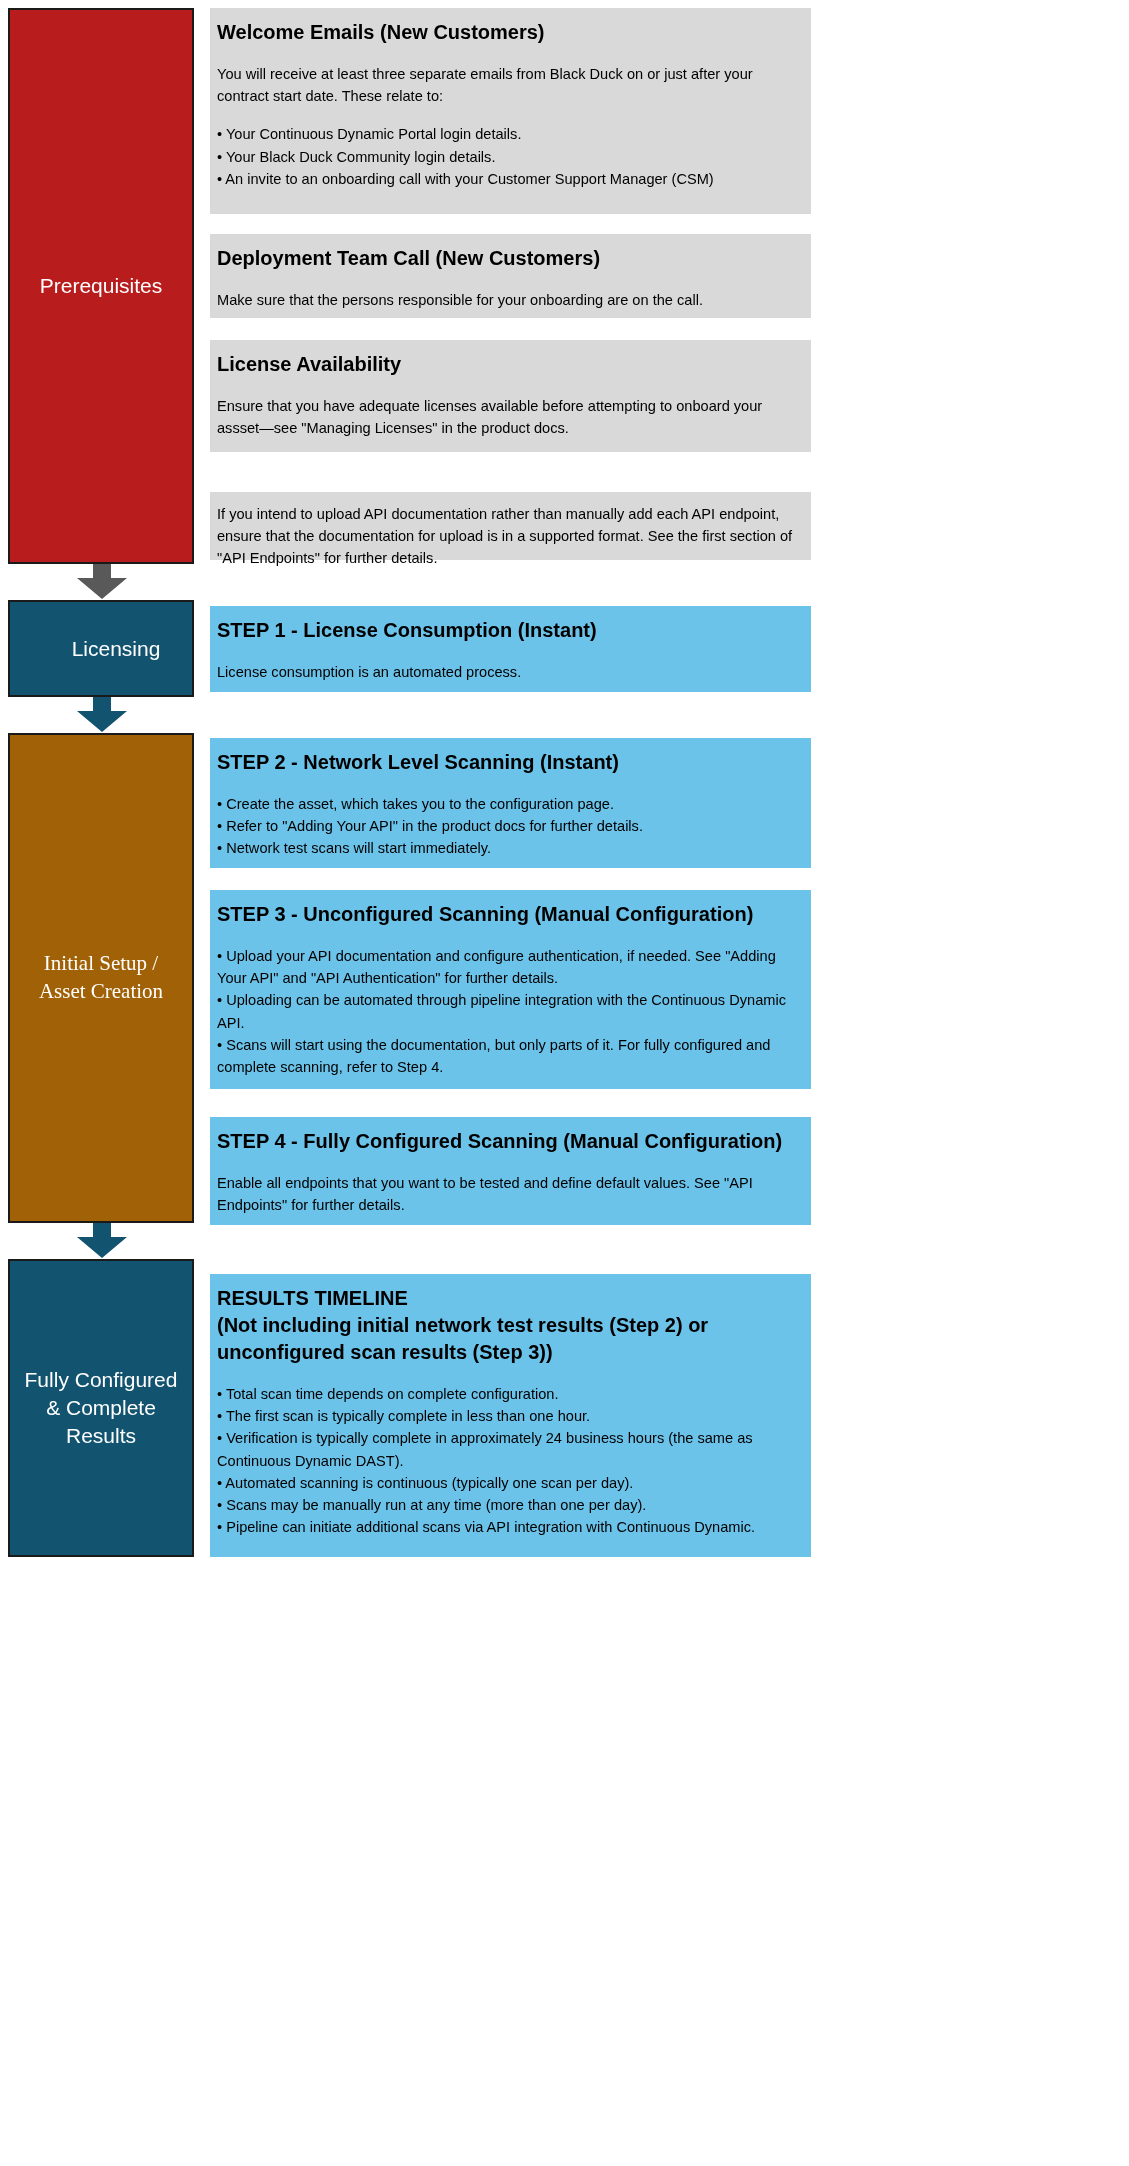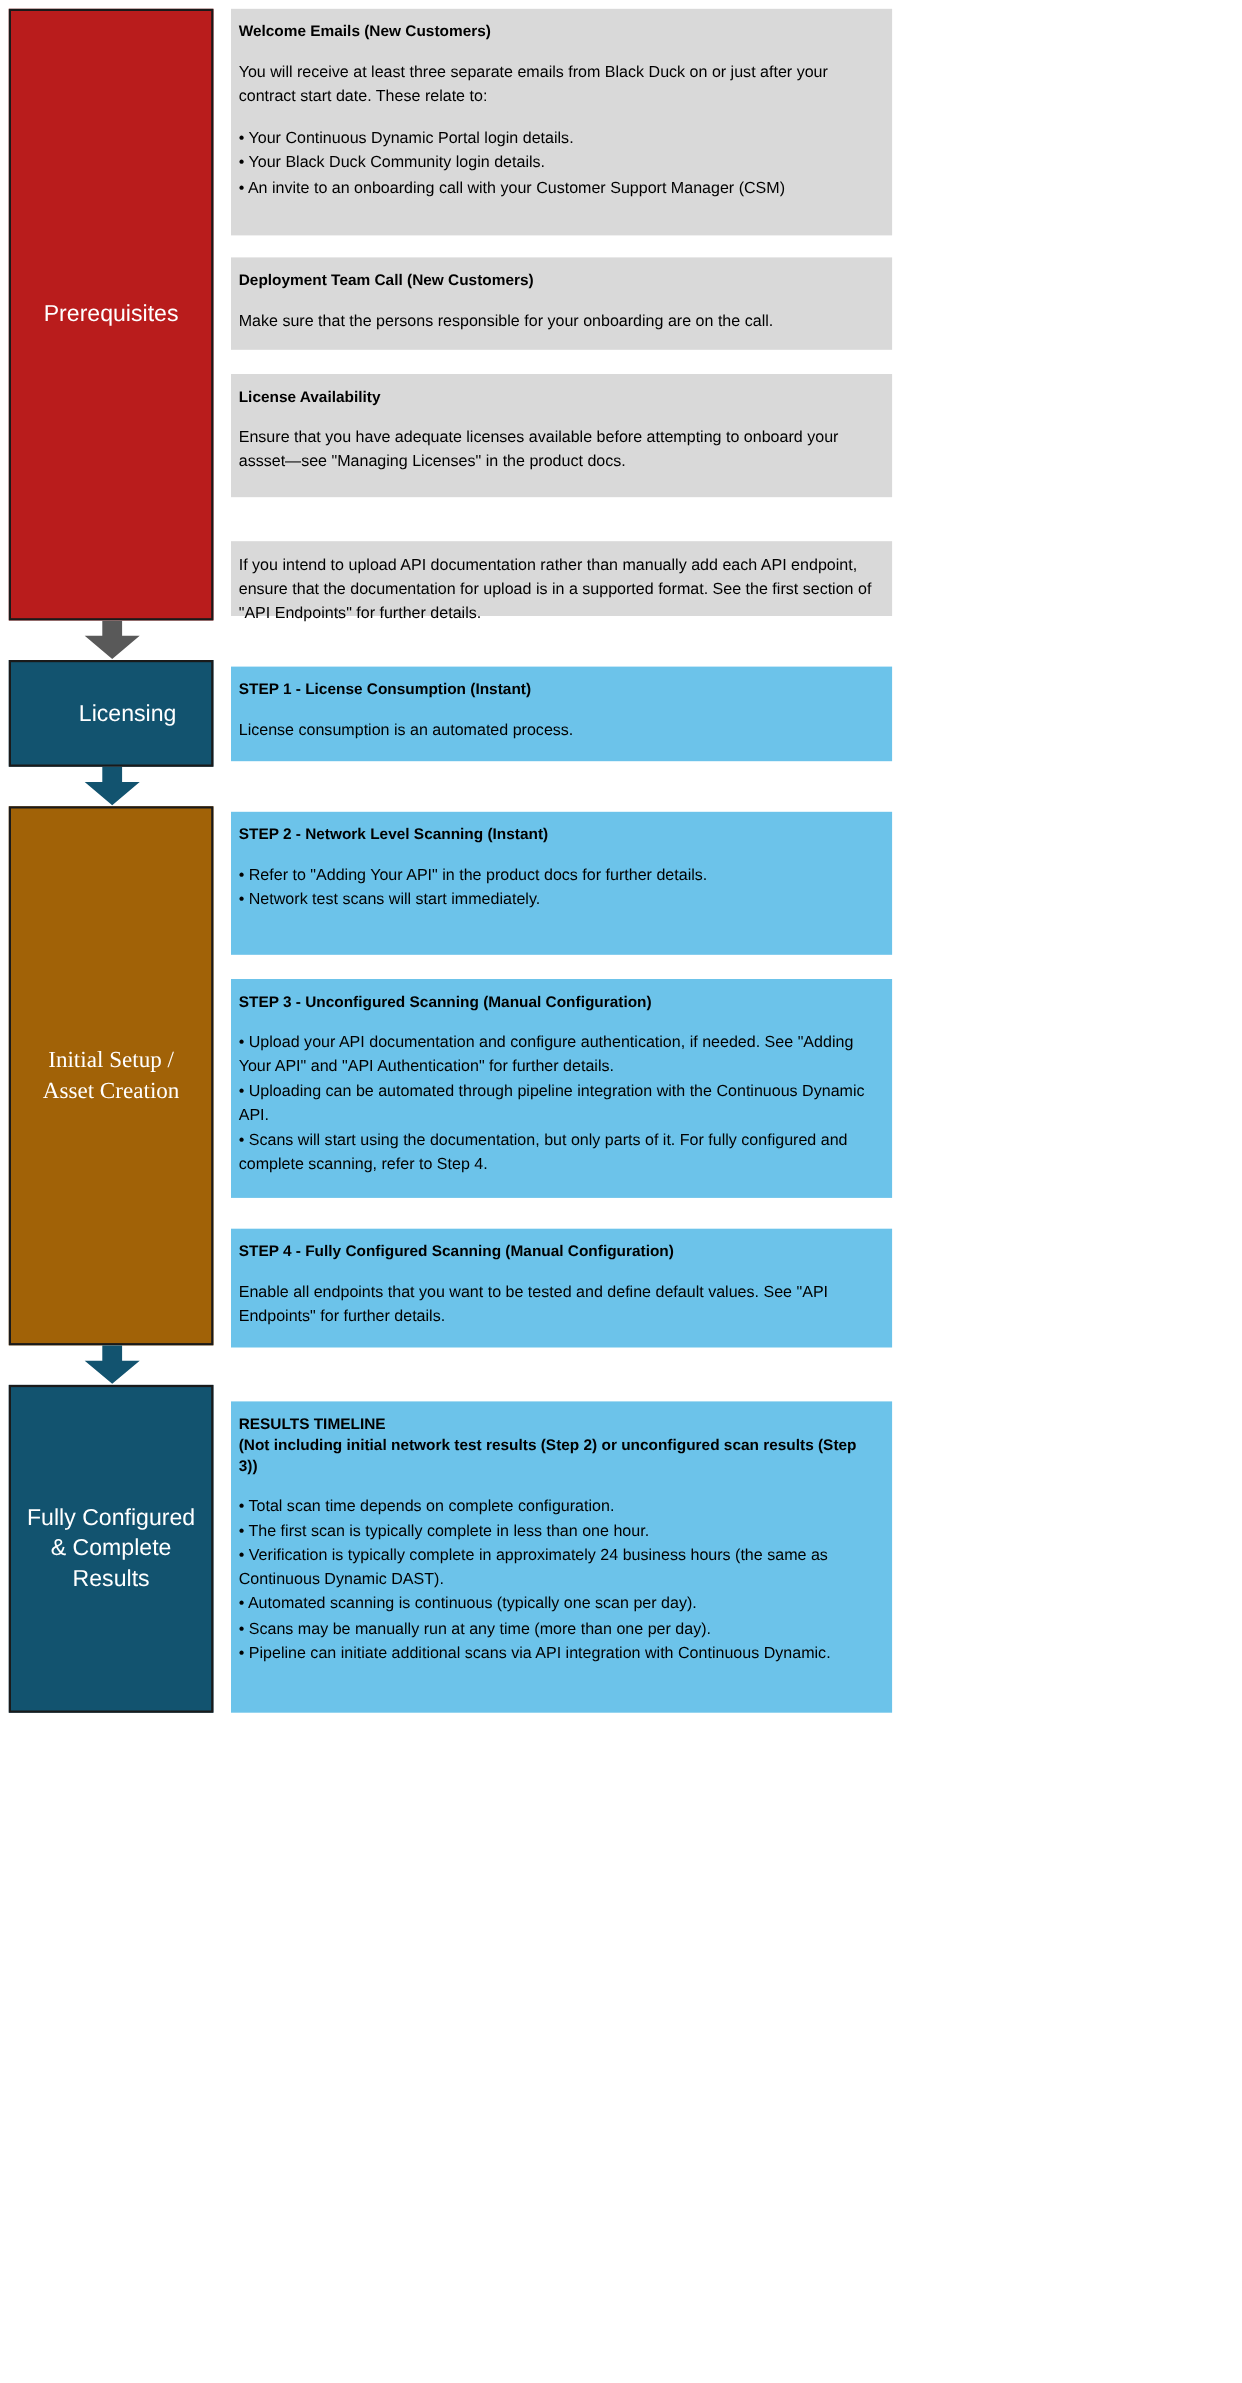--- a/index.html
+++ b/index.html
@@ -62,21 +62,21 @@
     padding: 11px 5px 11px 7px;
     font-size: 14.6px;
     line-height: 1.52;
   }
   .card.grey { background: #d9d9d9; }
   .card.blue { background: #6cc3ea; }
 
   .card-title {
     font-weight: bold;
     margin: 0 12px 17px 0;
-    font-size: 14px;
+    font-size: 20px;
     line-height: 1.35;
     white-space: pre-line;
   }
   .card-para {
     margin: 0;
     white-space: pre-line;
   }
   .card-list {
     margin: 0;
     padding: 0;
@@ -156,20 +156,21 @@
   </div>
 
   <div class="card blue" style="top:606px; height:86px;">
     <p class="card-title">STEP 1 - License Consumption (Instant)</p>
     <p class="card-para">License consumption is an automated process.</p>
   </div>
 
   <div class="card blue" style="top:738px; height:130px;">
     <p class="card-title">STEP 2 - Network Level Scanning (Instant)</p>
     <ul class="card-list">
+      <li>• Create the asset, which takes you to the configuration page.</li>
       <li>• Refer to "Adding Your API" in the product docs for further details.</li>
       <li>• Network test scans will start immediately.</li>
     </ul>
   </div>
 
   <div class="card blue" style="top:890px; height:199px;">
     <p class="card-title">STEP 3 - Unconfigured Scanning (Manual Configuration)</p>
     <ul class="card-list">
       <li>• Upload your API documentation and configure authentication, if needed. See "Adding Your API" and "API Authentication" for further details.</li>
       <li>• Uploading can be automated through pipeline integration with the Continuous Dynamic API.</li>

